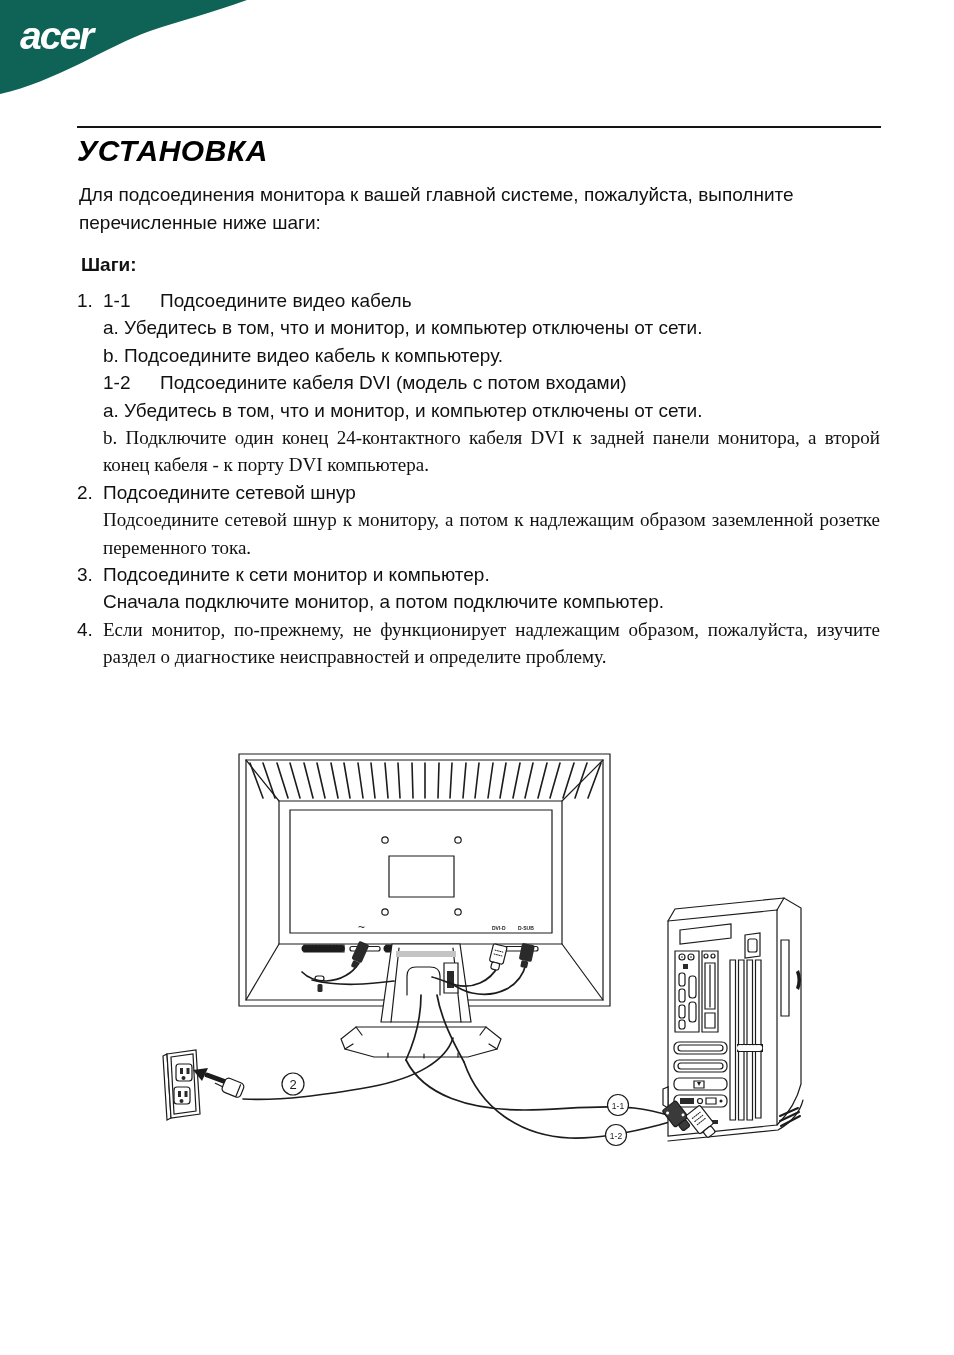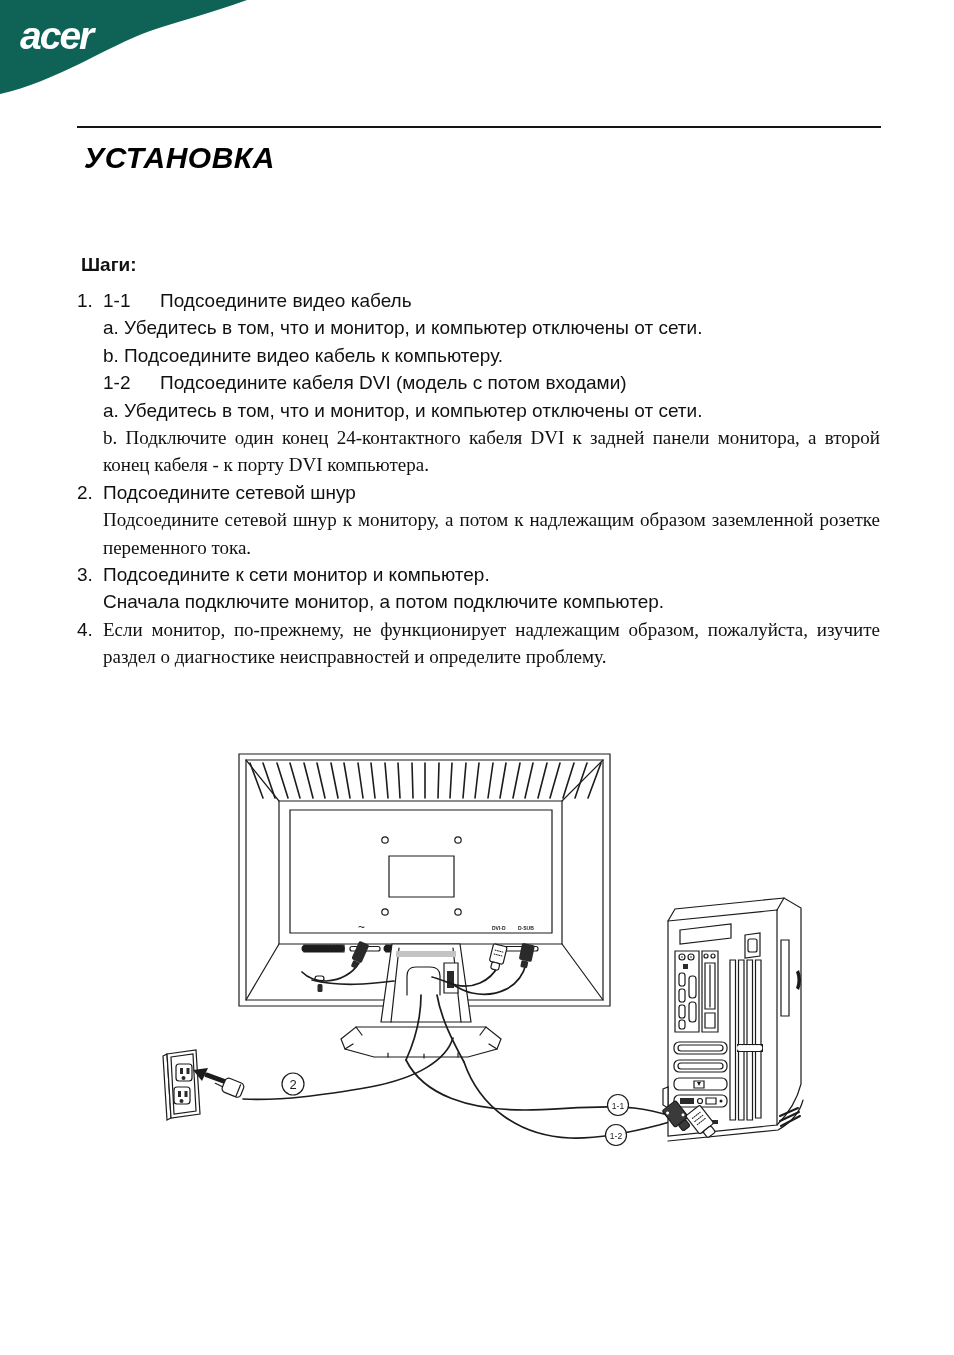--- a/index.html
+++ b/index.html
@@ -7,21 +7,21 @@
     position:relative; width:954px; height:1159px; background:#fff;
     font-family:"Liberation Sans", sans-serif; color:#111; overflow:hidden;
   }
   .header-swoosh { position:absolute; left:0; top:0; }
   .model {
     position:absolute; left:77px; top:96px; width:804px; text-align:right;
     font-size:20px; font-style:italic; color:#000; letter-spacing:0.5px;
   }
   .rule { position:absolute; left:77px; top:126px; width:804px; height:2.2px; background:#141414; }
   .title {
-    position:absolute; left:77px; top:134px; margin:7px;
+    position:absolute; left:77px; top:134px; margin:0;
     font-size:30px; font-weight:bold; font-style:italic; color:#000; letter-spacing:0.5px;
   }
   .intro { position:absolute; left:79px; top:181px; width:802px; margin:0;
     font-size:19px; line-height:28px; }
   .steps-label { position:absolute; left:77px; top:250px; margin:4px;
     font-size:19px; font-weight:bold; }
   .list { position:absolute; left:77px; top:287px; width:803px;
     font-size:19px; line-height:27.4px; }
   .item { position:relative; padding-left:26px; }
   .num { position:absolute; left:0; top:0; }
@@ -41,20 +41,21 @@
 <div class="page">
 
   <svg class="header-swoosh" width="265" height="100" viewBox="0 0 265 100">
     <path d="M0,0 L247,0 C210,13 180,21 150,31 C108,46 55,82 0,94 Z" fill="#0E6356"></path>
     <text x="20" y="49" font-family="Liberation Sans, sans-serif" font-size="39" font-style="italic" font-weight="bold" letter-spacing="-2" fill="#ffffff">acer</text>
   </svg>
 
   <div class="rule"></div>
   <h1 class="title">УСТАНОВКА</h1>
 
+  <p class="intro">Для подсоединения монитора к вашей главной системе, пожалуйста, выполните перечисленные ниже шаги:</p>
   <p class="steps-label">Шаги:</p>
 
   <div class="list">
     <div class="item">
       <span class="num">1.</span>
       <div class="line"><span class="marker">1-1</span><span>Подсоедините видео кабель</span></div>
       <div class="line">a. Убедитесь в том, что и монитор, и компьютер отключены от сети.</div>
       <div class="line">b. Подсоедините видео кабель к компьютеру.</div>
       <div class="line"><span class="marker">1-2</span><span>Подсоедините кабеля DVI (модель с потом входами)</span></div>
       <div class="line">a. Убедитесь в том, что и монитор, и компьютер отключены от сети.</div>

